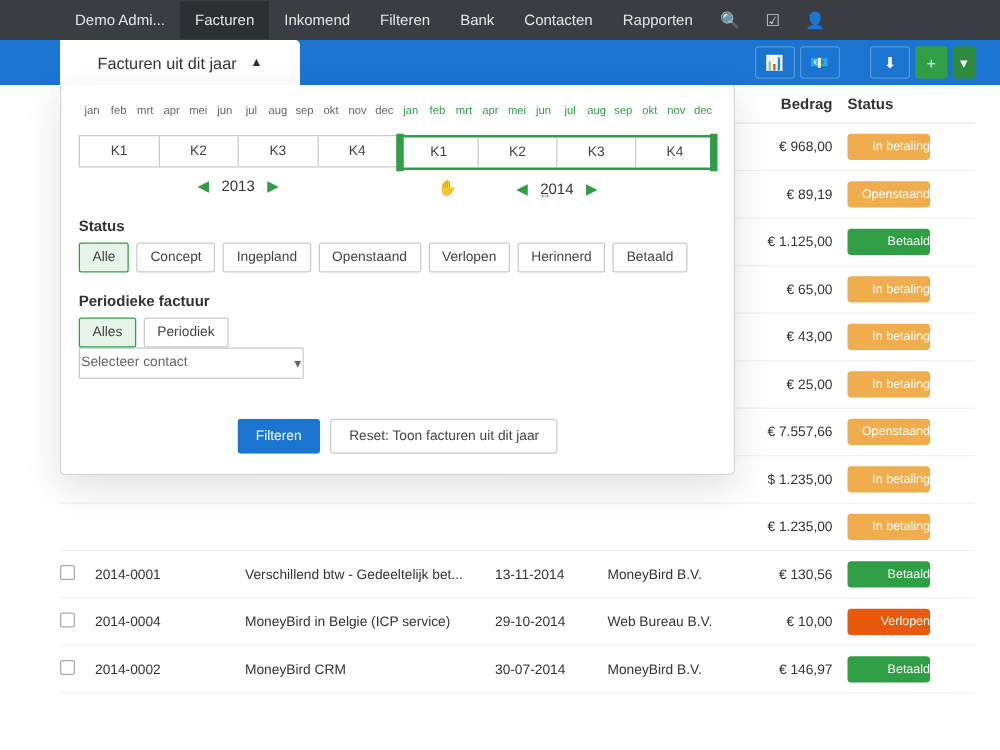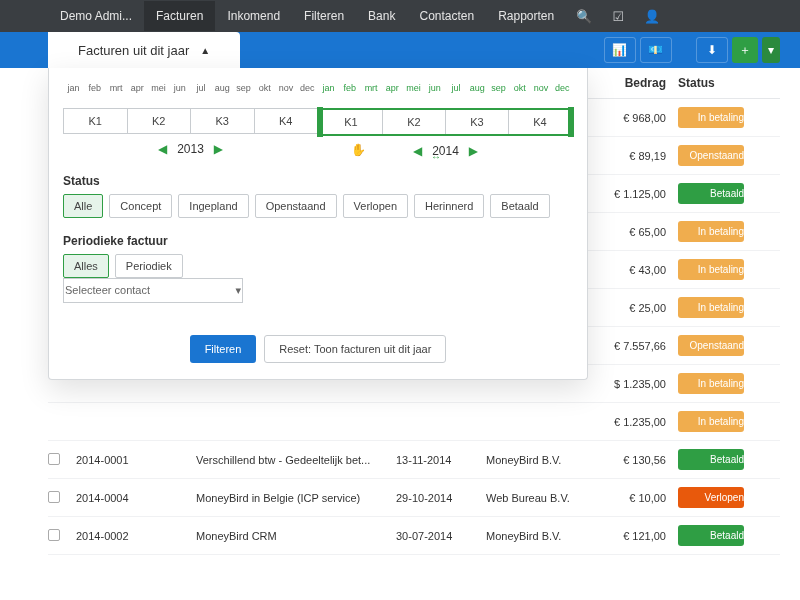--- a/index.html
+++ b/index.html
@@ -204,21 +204,21 @@
           <div class="col-cust">Web Bureau B.V.</div>
           <div class="col-amt">€ 10,00</div>
           <div class="col-stat"><span class="badge verl">Verlopen</span></div>
         </div>
         <div class="trow">
           <div class="col-chk"><span class="chk"></span></div>
           <div class="col-num">2014-0002</div>
           <div class="col-desc">MoneyBird CRM</div>
           <div class="col-date">30-07-2014</div>
           <div class="col-cust">MoneyBird B.V.</div>
-          <div class="col-amt">€ 121,00</div>
+          <div class="col-amt">€ 146,97</div>
           <div class="col-stat"><span class="badge paid">Betaald</span></div>
         </div>
       </div>
   </div>
 
   <div class="panel">
     <div class="timeline">
       <div class="year-block">
         <div class="months-row" id="months-prev">
             <span>jan</span>

